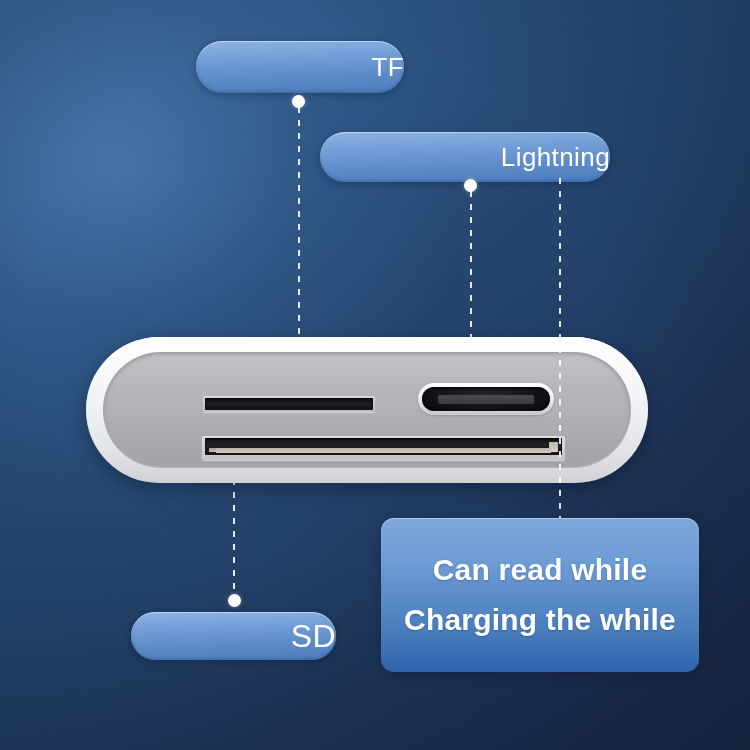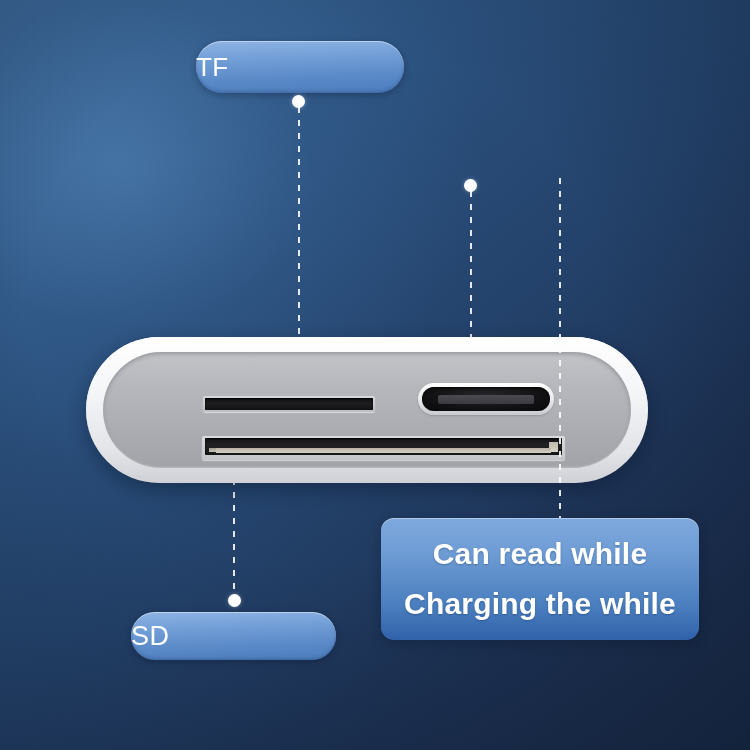--- a/index.html
+++ b/index.html
@@ -59,43 +59,43 @@
     background: #ffffff;
     box-shadow: 0 0 4px rgba(255,255,255,0.35);
     z-index: 8;
   }
 
   
   .pill {
     position: absolute;
     display: flex;
     align-items: center;
-    justify-content: flex-start;
+    justify-content: flex-end;
     border-radius: 999px;
     background: linear-gradient(178deg, #8fb4e3 0%, #78a3da 26%, #5c8bc9 66%, #4c7cbd 100%);
     box-shadow: inset 0 1px 0 rgba(255,255,255,0.45),
                 inset 0 -2px 3px rgba(30,60,100,0.25),
                 0 2px 7px rgba(8,20,40,0.32);
     color: #ffffff;
     font-weight: 400;
     letter-spacing: 0.4px;
     white-space: nowrap;
     z-index: 6;
   }
   #pill-tf        { left: 196px; top: 41px;  width: 208px; height: 52px; font-size: 26px; }
   #pill-lightning { left: 320px; top: 132px; width: 290px; height: 50px; font-size: 26px; }
-  #pill-sd        { left: 131px; top: 612px; width: 205px; height: 48px; font-size: 27px; }
+  #pill-sd        { left: 131px; top: 612px; width: 205px; height: 48px; font-size: 32px; }
 
   
   #callout {
     position: absolute;
     left: 381px;
     top: 518px;
     width: 318px;
-    height: 122px;
+    height: 154px;
     border-radius: 13px;
     background: linear-gradient(180deg, #7fa9dd 0%, #6d9bd4 30%, #4a7ebe 72%, #2f62aa 100%);
     box-shadow: inset 0 1px 0 rgba(255,255,255,0.38),
                 0 3px 12px rgba(8,20,40,0.34);
     display: flex;
     flex-direction: column;
     align-items: center;
     justify-content: center;
     gap: 16px;
     z-index: 9;
@@ -266,20 +266,23 @@
         </div>
       </div>
 
     </div>
   </div>
 
   <div class="pill" id="pill-tf">
     <span>TF</span>
   </div>
 
+  <div class="pill" id="pill-lightning">
+    <span>Lightning</span>
+  </div>
 
   <div class="pill" id="pill-sd">
     <span>SD</span>
   </div>
 
   <div id="callout">
     <div class="line">Can read while</div>
     <div class="line">Charging the while</div>
   </div>
 

